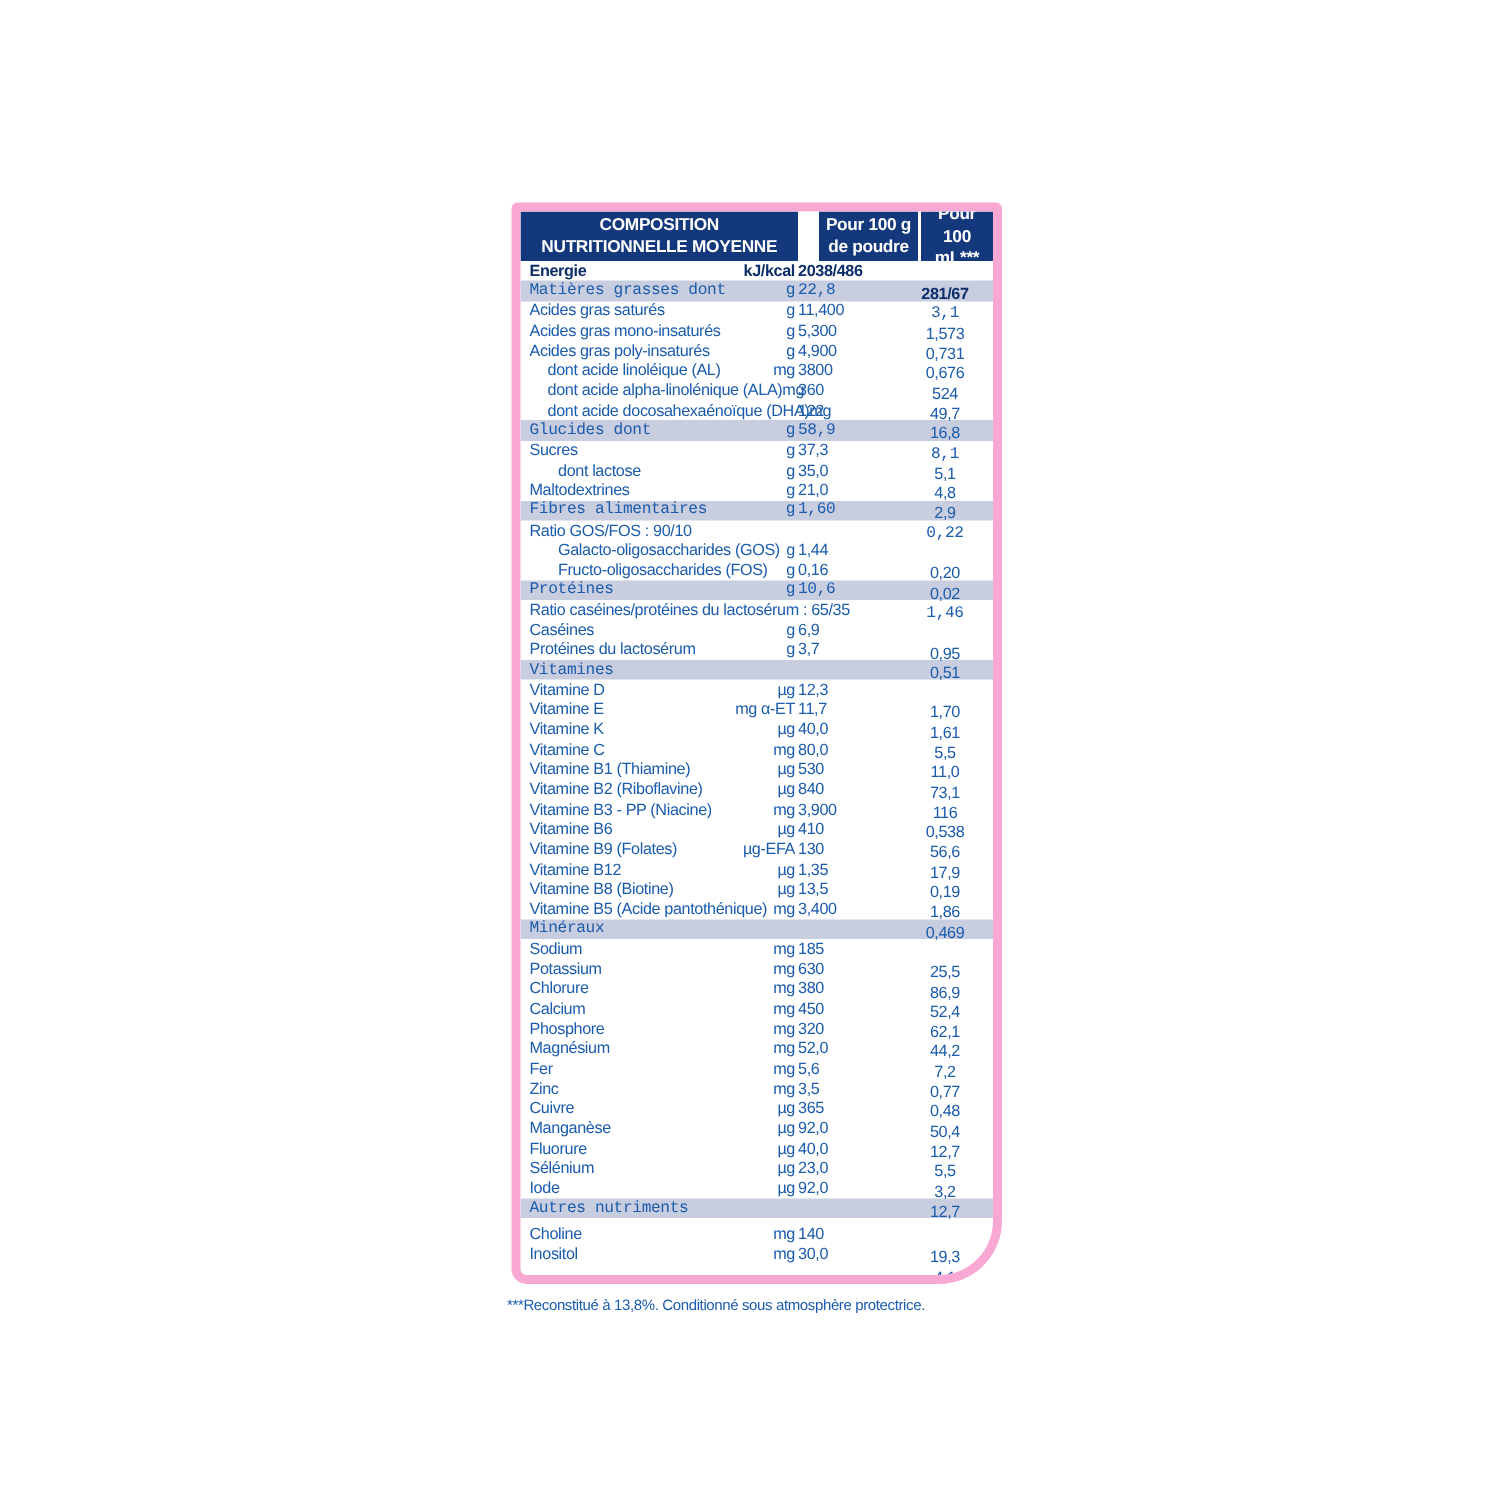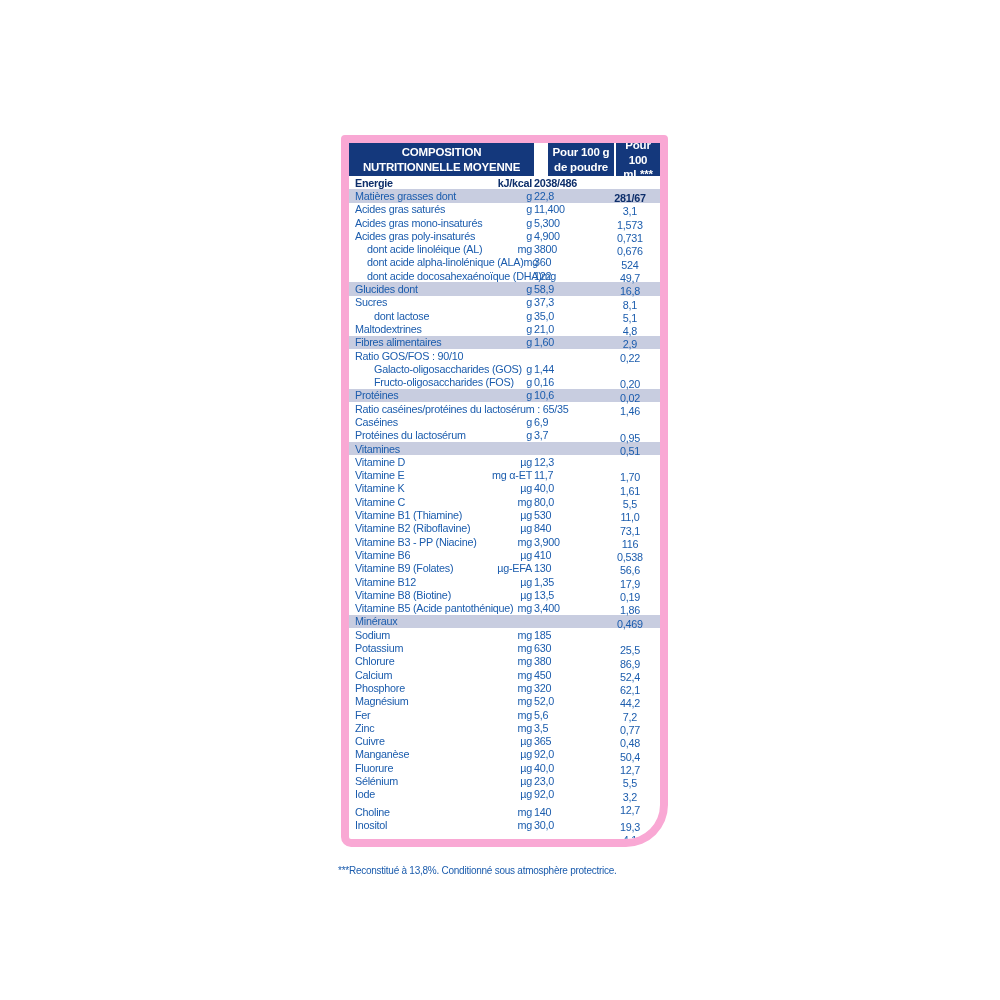--- a/index.html
+++ b/index.html
@@ -1,31 +1,31 @@
 <!DOCTYPE html>
 <html><head>
 <meta charset="utf-8">
 <style>
   html,body{margin:0;padding:0;background:#ffffff;}
   body{width:1000px;height:1000px;position:relative;font-family:"Liberation Sans",sans-serif;}
   .card{
     position:absolute;left:341px;top:135px;width:327px;box-sizing:border-box;
-    border:8px solid #f9a8d4;border-radius:4px 4px 42px 10px;background:#fff;overflow:hidden;
+    border:6px solid #f9a8d4;border-radius:4px 4px 42px 10px;background:#fff;overflow:hidden;
   }
   .thead{display:flex;background:#fff;height:33px;}
   .thead .hcell{
     background:#14387c;color:#fff;font-weight:bold;font-size:11.5px;line-height:1.22;
     display:flex;flex-direction:column;justify-content:center;text-align:center;letter-spacing:-0.2px;
   }
   .thead .h1{width:185px;}
   .thead .h2{width:66px;margin-left:14px;}
   .thead .h3{flex:1;margin-left:2px;}
   .tbody{padding-bottom:7px;}
   .row{display:flex;height:13.3px;align-items:center;font-size:10.8px;color:#1b5cad;letter-spacing:-0.25px;white-space:nowrap;}
-  .row.band{background:#c8cde0;}
+  .row.band{background:#c8cde0;font-family:Liberation Mono, monospace;}
   .row.bold{font-weight:bold;color:#0d2e6a;}
   .cell-label{width:185px;box-sizing:border-box;display:flex;justify-content:space-between;padding-left:6px;padding-right:2px;}
   .cell-label .unit{text-align:right;}
   .cell-v1{width:66px;text-align:left;}
   .cell-v2{flex:1;text-align:center;margin-top:31px;}
   .row .ind1{padding-left:12px;}
   .row .ind2{padding-left:19px;}
   .row.span .cell-label{width:100%;}
   .footnote{position:absolute;left:338px;top:865px;font-size:10px;color:#1b5cad;letter-spacing:-0.25px;white-space:nowrap;}
 </style>
@@ -405,20 +405,25 @@
         <div class="cell-v2">3,2</div>
       </div>
       <div class="row">
         <div class="cell-label">
           <span class="">Iode</span>
           <span class="unit">µg</span>
         </div>
         <div class="cell-v1">92,0</div>
         <div class="cell-v2">12,7</div>
       </div>
+      <div class="row band span">
+        <div class="cell-label">
+          <span class="">Autres nutriments</span>
+        </div>
+      </div>
       <div class="row" style="margin-top: 4px;">
         <div class="cell-label">
           <span class="">Choline</span>
           <span class="unit">mg</span>
         </div>
         <div class="cell-v1">140</div>
         <div class="cell-v2">19,3</div>
       </div>
       <div class="row">
         <div class="cell-label">

